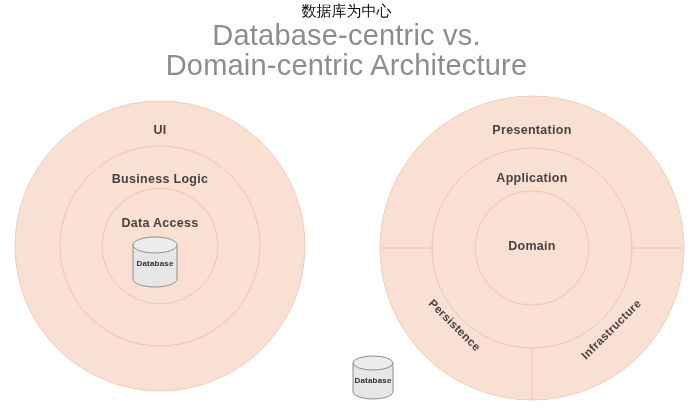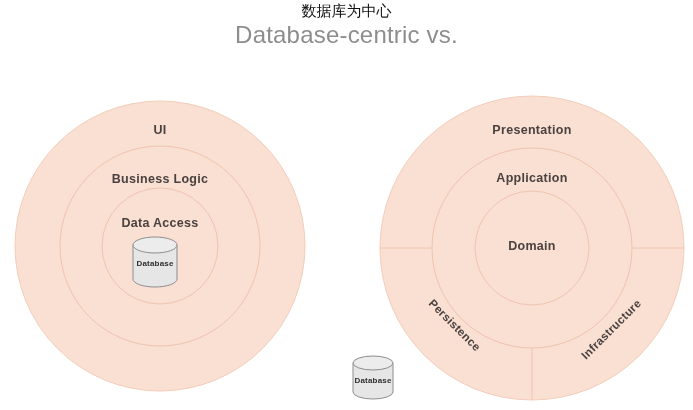--- a/index.html
+++ b/index.html
@@ -30,21 +30,21 @@
   #cn-top  { top: 2px; text-align: center; }
   #cn-bottom { top: 85px; }
 
   #main-title {
     position: absolute;
     top: 20px;
     left: 0;
     width: 100%;
     text-align: center;
     color: #8d8d8d;
-    font-size: 24px;
+    font-size: 29px;
     font-weight: 300;
     line-height: 30px;
     letter-spacing: 0.2px;
     white-space: pre-line;
   }
 
   
   #diagram {
     position: absolute;
     left: 0;
@@ -71,21 +71,21 @@
     letter-spacing: 0.2px;
   }
 </style>
 </head>
 <body>
 
 <div id="page">
 
   <div id="cn-top" class="cn-note">数据库为中心</div>
 
-  <div id="main-title"><div>Database-centric vs.</div></div>
+  <div id="main-title"><div>Database-centric vs.</div><div>Domain-centric Architecture</div></div>
 
 
   <svg id="diagram" viewBox="0 0 693 410">
 
     <g>
       <circle cx="160" cy="246" r="145" fill="#fadfd3" stroke="#f3cdb9" stroke-width="1"></circle>
       <circle cx="160" cy="246" r="100" fill="#fadfd3" stroke="#f0c4ae" stroke-width="1"></circle>
       <circle cx="160" cy="246" r="58" fill="#fadfd3" stroke="#f0c4ae" stroke-width="1"></circle>
 
       <text class="ring-label" x="160" y="134">UI</text>

